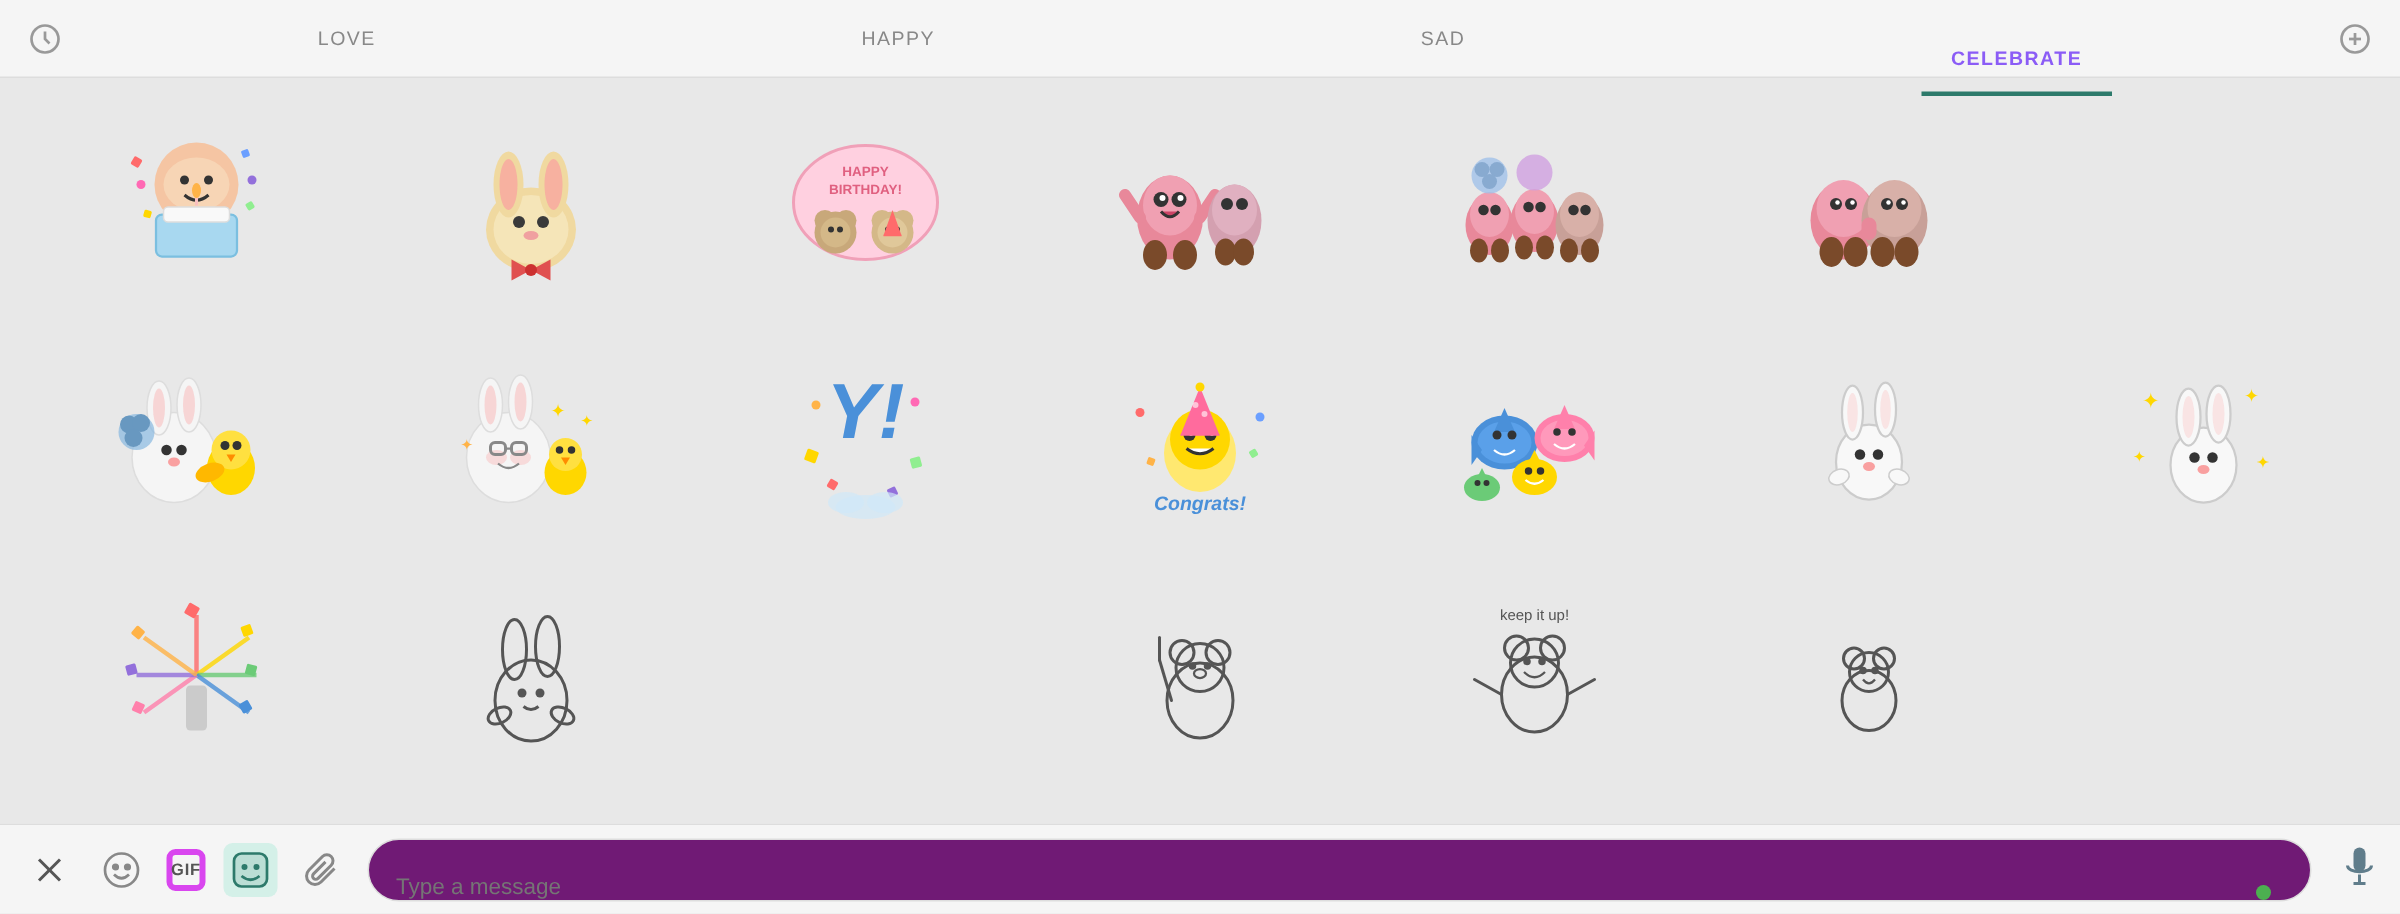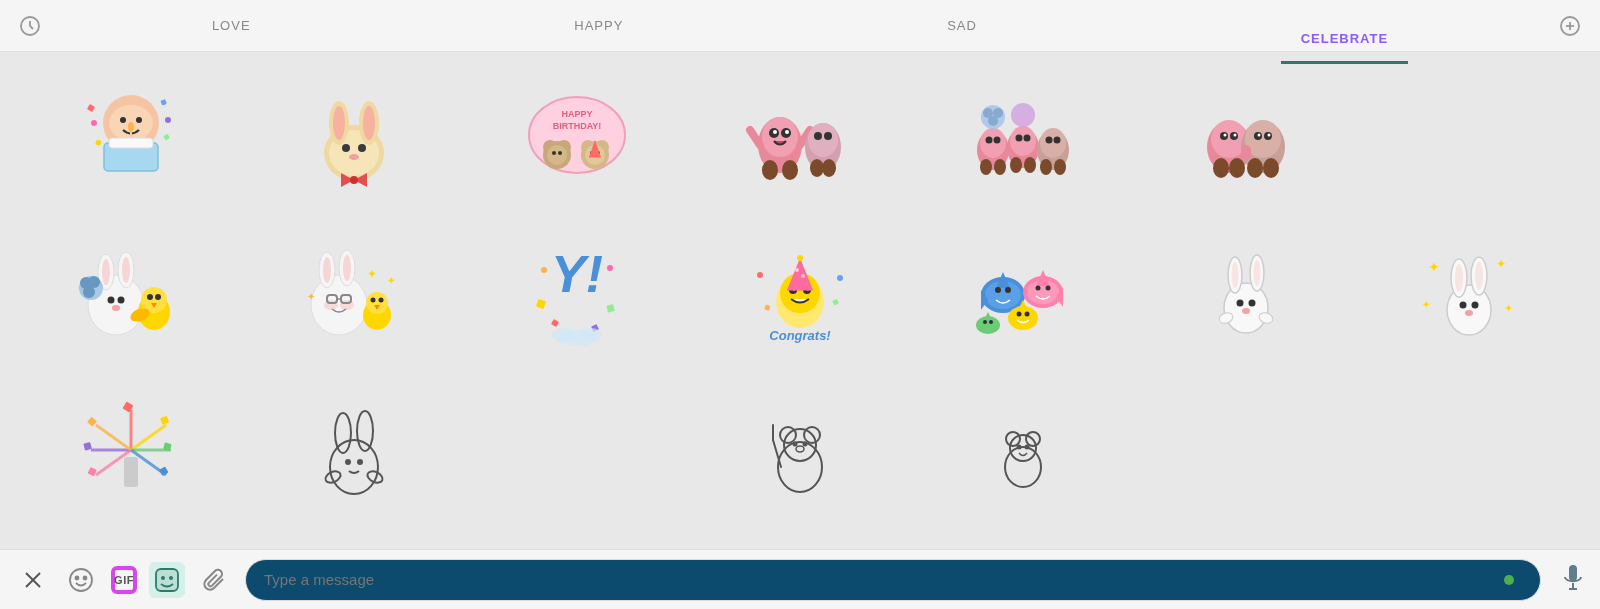--- a/index.html
+++ b/index.html
@@ -124,25 +124,25 @@
       border-radius: 6px;
       font-size: 11px;
       font-weight: 700;
       color: #555;
       width: 26px;
       height: 28px;
       letter-spacing: 0.5px;
     }
     .message-input-wrap {
       flex: 1;
-      background: #0c4a6e;
+      background: #701a75;
       border-radius: 24px;
       height: 42px;
       display: flex;
-      align-items: center;
+      align-items: flex-end;
       padding: 0 18px;
       border: 1px solid #ddd;
     }
     .message-input {
       border: none;
       outline: none;
       font-size: 15px;
       color: #aaa;
       background: transparent;
       width: 100%;
@@ -578,20 +578,37 @@
 
       <circle cx="50" cy="49" r="2.5" fill="#555"></circle>
       <circle cx="60" cy="49" r="2.5" fill="#555"></circle>
       <ellipse cx="55" cy="54" rx="4" ry="3" fill="none" stroke="#555" stroke-width="1.5"></ellipse>
 
       <line x1="36" y1="72" x2="28" y2="45" stroke="#555" stroke-width="2" stroke-linecap="round"></line>
       <line x1="28" y1="45" x2="28" y2="30" stroke="#555" stroke-width="2" stroke-linecap="round"></line>
     </svg>
   </div>
 
+  <div class="sticker-cell">
+    <svg class="sticker-svg" viewBox="0 0 110 110">
+
+      <text x="55" y="18" text-anchor="middle" font-size="10" fill="#555" font-family="Arial">keep it up!</text>
+      <ellipse cx="55" cy="68" rx="22" ry="25" fill="none" stroke="#555" stroke-width="2"></ellipse>
+      <circle cx="55" cy="47" r="16" fill="none" stroke="#555" stroke-width="2"></circle>
+      <circle cx="43" cy="37" r="8" fill="none" stroke="#555" stroke-width="2"></circle>
+      <circle cx="67" cy="37" r="8" fill="none" stroke="#555" stroke-width="2"></circle>
+
+      <circle cx="50" cy="46" r="2.5" fill="#555"></circle>
+      <circle cx="60" cy="46" r="2.5" fill="#555"></circle>
+      <path d="M48 53 Q55 60 62 53" stroke="#555" stroke-width="1.5" fill="none"></path>
+
+      <line x1="33" y1="68" x2="15" y2="58" stroke="#555" stroke-width="2" stroke-linecap="round"></line>
+      <line x1="77" y1="68" x2="95" y2="58" stroke="#555" stroke-width="2" stroke-linecap="round"></line>
+    </svg>
+  </div>
 
   <div class="sticker-cell">
     <svg class="sticker-svg" viewBox="0 0 110 110">
 
       <ellipse cx="55" cy="72" rx="18" ry="20" fill="none" stroke="#555" stroke-width="2"></ellipse>
       <circle cx="55" cy="53" r="13" fill="none" stroke="#555" stroke-width="2"></circle>
       <circle cx="45" cy="44" r="7" fill="none" stroke="#555" stroke-width="2"></circle>
       <circle cx="65" cy="44" r="7" fill="none" stroke="#555" stroke-width="2"></circle>
       <circle cx="51" cy="52" r="2.5" fill="#555"></circle>
       <circle cx="59" cy="52" r="2.5" fill="#555"></circle>

